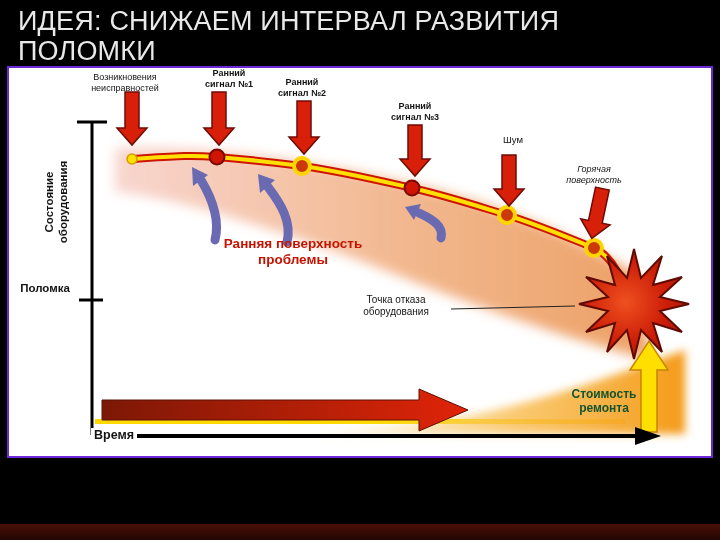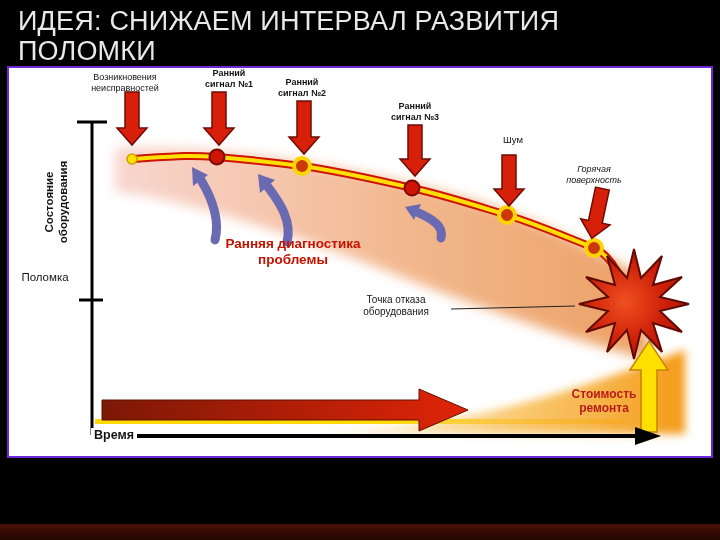--- a/index.html
+++ b/index.html
@@ -23,24 +23,24 @@
   .panel svg { position:absolute; left:0; top:0; }
   .lbl { position:absolute; color:#141414; text-align:center; line-height:1.18; }
   .lbl-fault     { left:60px;  top:4px;   width:112px; font-size:9px; }
   .lbl-s1        { left:176px; top:0px;   width:64px;  font-size:9px;  font-weight:bold;margin-left:12px; }
   .lbl-s2        { left:261px; top:9px;   width:64px;  font-size:9px;  font-weight:bold; }
   .lbl-s3        { left:374px; top:33px;  width:64px;  font-size:9px;  font-weight:bold; }
   .lbl-noise     { left:478px; top:66px;  width:52px;  font-size:9.5px; font-weight:normal; }
   .lbl-hot       { left:543px; top:96px;  width:84px;  font-size:9px;font-style:italic; }
   .lbl-yaxis     { left:34px;  top:200px; width:132px; font-size:11.5px; font-weight:bold;
                    transform:rotate(-90deg); transform-origin:0 0; }
-  .lbl-breakdown { left:0px;   top:203px; width:72px;  font-size:11.5px; font-weight:normal; }
+  .lbl-breakdown { left:0px;   top:214px; width:72px;  font-size:11.5px; font-weight:bold; }
   .lbl-diag      { left:191px; top:168px; width:186px; font-size:13.5px; font-weight:bold; color:#c41300; }
   .lbl-failpoint { left:339px; top:226px; width:96px;  font-size:10px; }
-  .lbl-cost      { left:542px; top:319px; width:106px; font-size:12px; font-weight:bold; color:#b91c1c; }
+  .lbl-cost      { left:542px; top:319px; width:106px; font-size:12px; font-weight:bold; color:#14532d; }
   .lbl-time      { left:82px;  top:360px; font-size:12.5px; font-weight:bold; background:#fff; padding:0 3px; }
   .bottom-strip {
     position:absolute; left:0; bottom:0; width:720px; height:16px;
     background:linear-gradient(to bottom, #4a1006, #230603);
   }
 </style>
 </head>
 <body>
 
 <div class="slide">
@@ -130,20 +130,20 @@
     </svg>
 
     <div class="lbl lbl-fault">Возникновения неисправностей</div>
     <div class="lbl lbl-s1">Ранний сигнал №1</div>
     <div class="lbl lbl-s2">Ранний сигнал №2</div>
     <div class="lbl lbl-s3">Ранний сигнал №3</div>
     <div class="lbl lbl-noise">Шум</div>
     <div class="lbl lbl-hot">Горячая поверхность</div>
     <div class="lbl lbl-yaxis">Состояние оборудования</div>
     <div class="lbl lbl-breakdown">Поломка</div>
-    <div class="lbl lbl-diag">Ранняя диагностика проблемы</div>
+    <div class="lbl lbl-diag">Ранняя поверхность проблемы</div>
     <div class="lbl lbl-failpoint">Точка отказа оборудования</div>
     <div class="lbl lbl-cost">Стоимость ремонта</div>
     <div class="lbl lbl-time">Время</div>
   </div>
 
   <div class="bottom-strip"></div>
 </div>
 
 </body></html>

